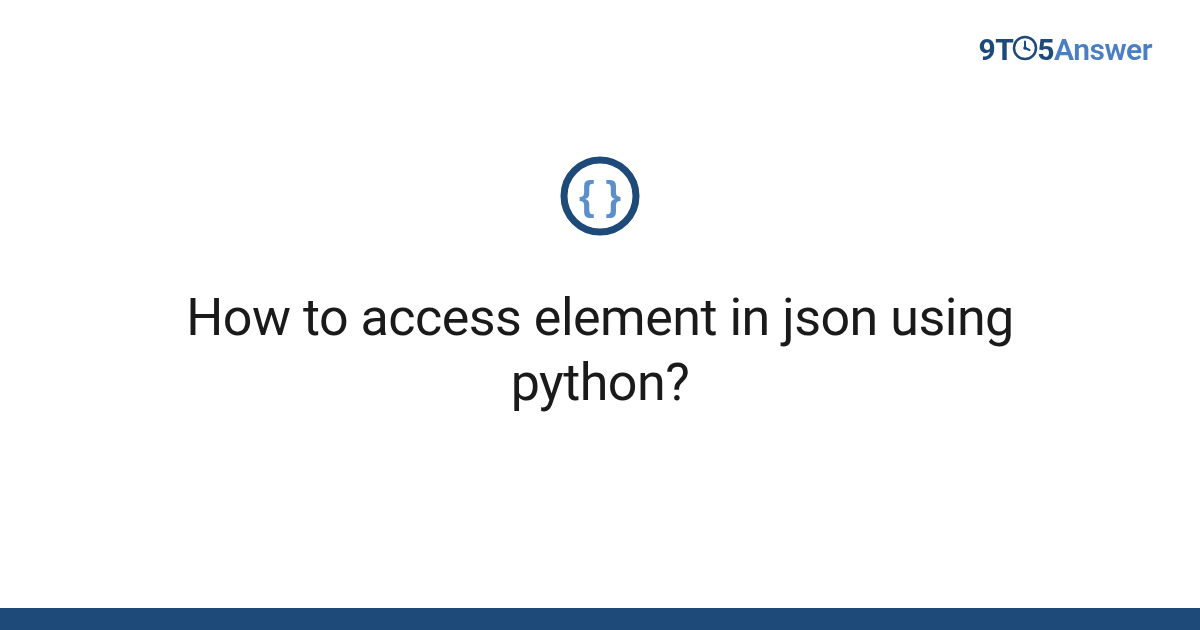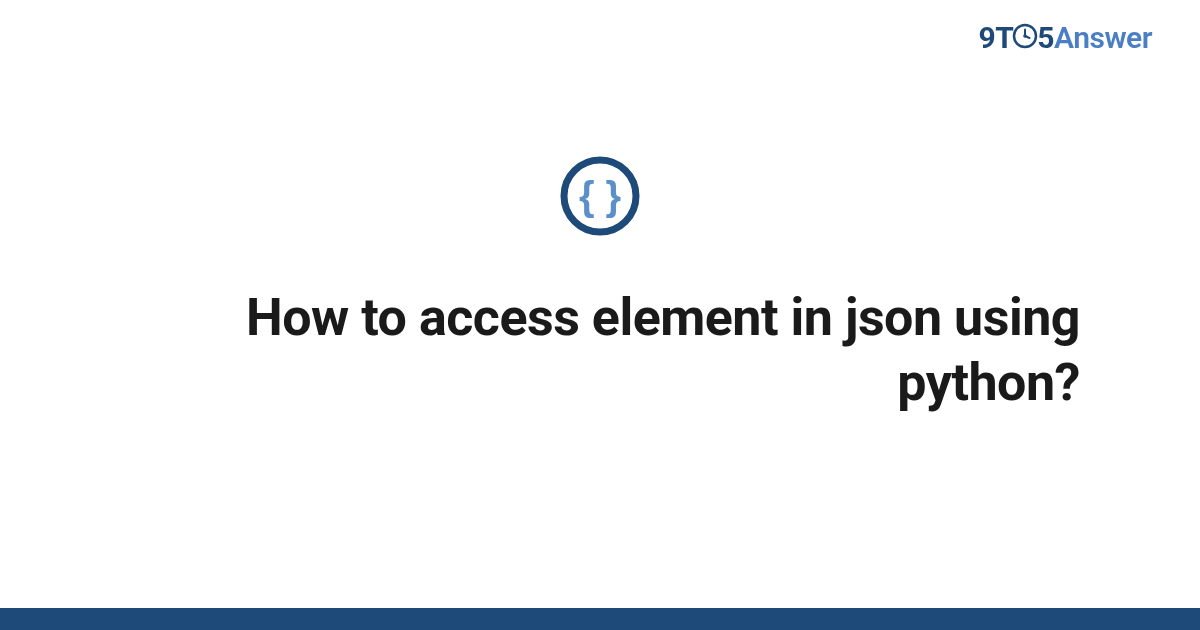--- a/index.html
+++ b/index.html
@@ -10,21 +10,21 @@
     body {
       width: 1200px;
       height: 630px;
       background: #ffffff;
       font-family: -apple-system, BlinkMacSystemFont, "Segoe UI", Roboto, Helvetica, Arial, sans-serif;
       position: relative;
       overflow: hidden;
     }
     .logo {
       position: absolute;
-      top: 20px;
+      top: 32px;
       right: 48px;
       font-size: 30px;
       font-weight: 700;
       letter-spacing: -0.5px;
     }
     .logo .nine {
       color: #1e4a7a;
     }
     .logo .clock {
       display: inline-block;
@@ -51,23 +51,23 @@
     }
     .icon-wrapper {
       margin-bottom: 48px;
       margin-top: -20px;
     }
     .braces-icon {
       display: block;
     }
     .title {
       font-size: 52px;
-      font-weight: 700;
+      font-weight: 400;
       color: #1a1a1a;
-      text-align: right;
+      text-align: center;
       line-height: 1.25;
       max-width: 960px;
       letter-spacing: -0.5px;
     }
     .footer-bar {
       position: absolute;
       bottom: 0;
       left: 0;
       width: 100%;
       height: 22px;

